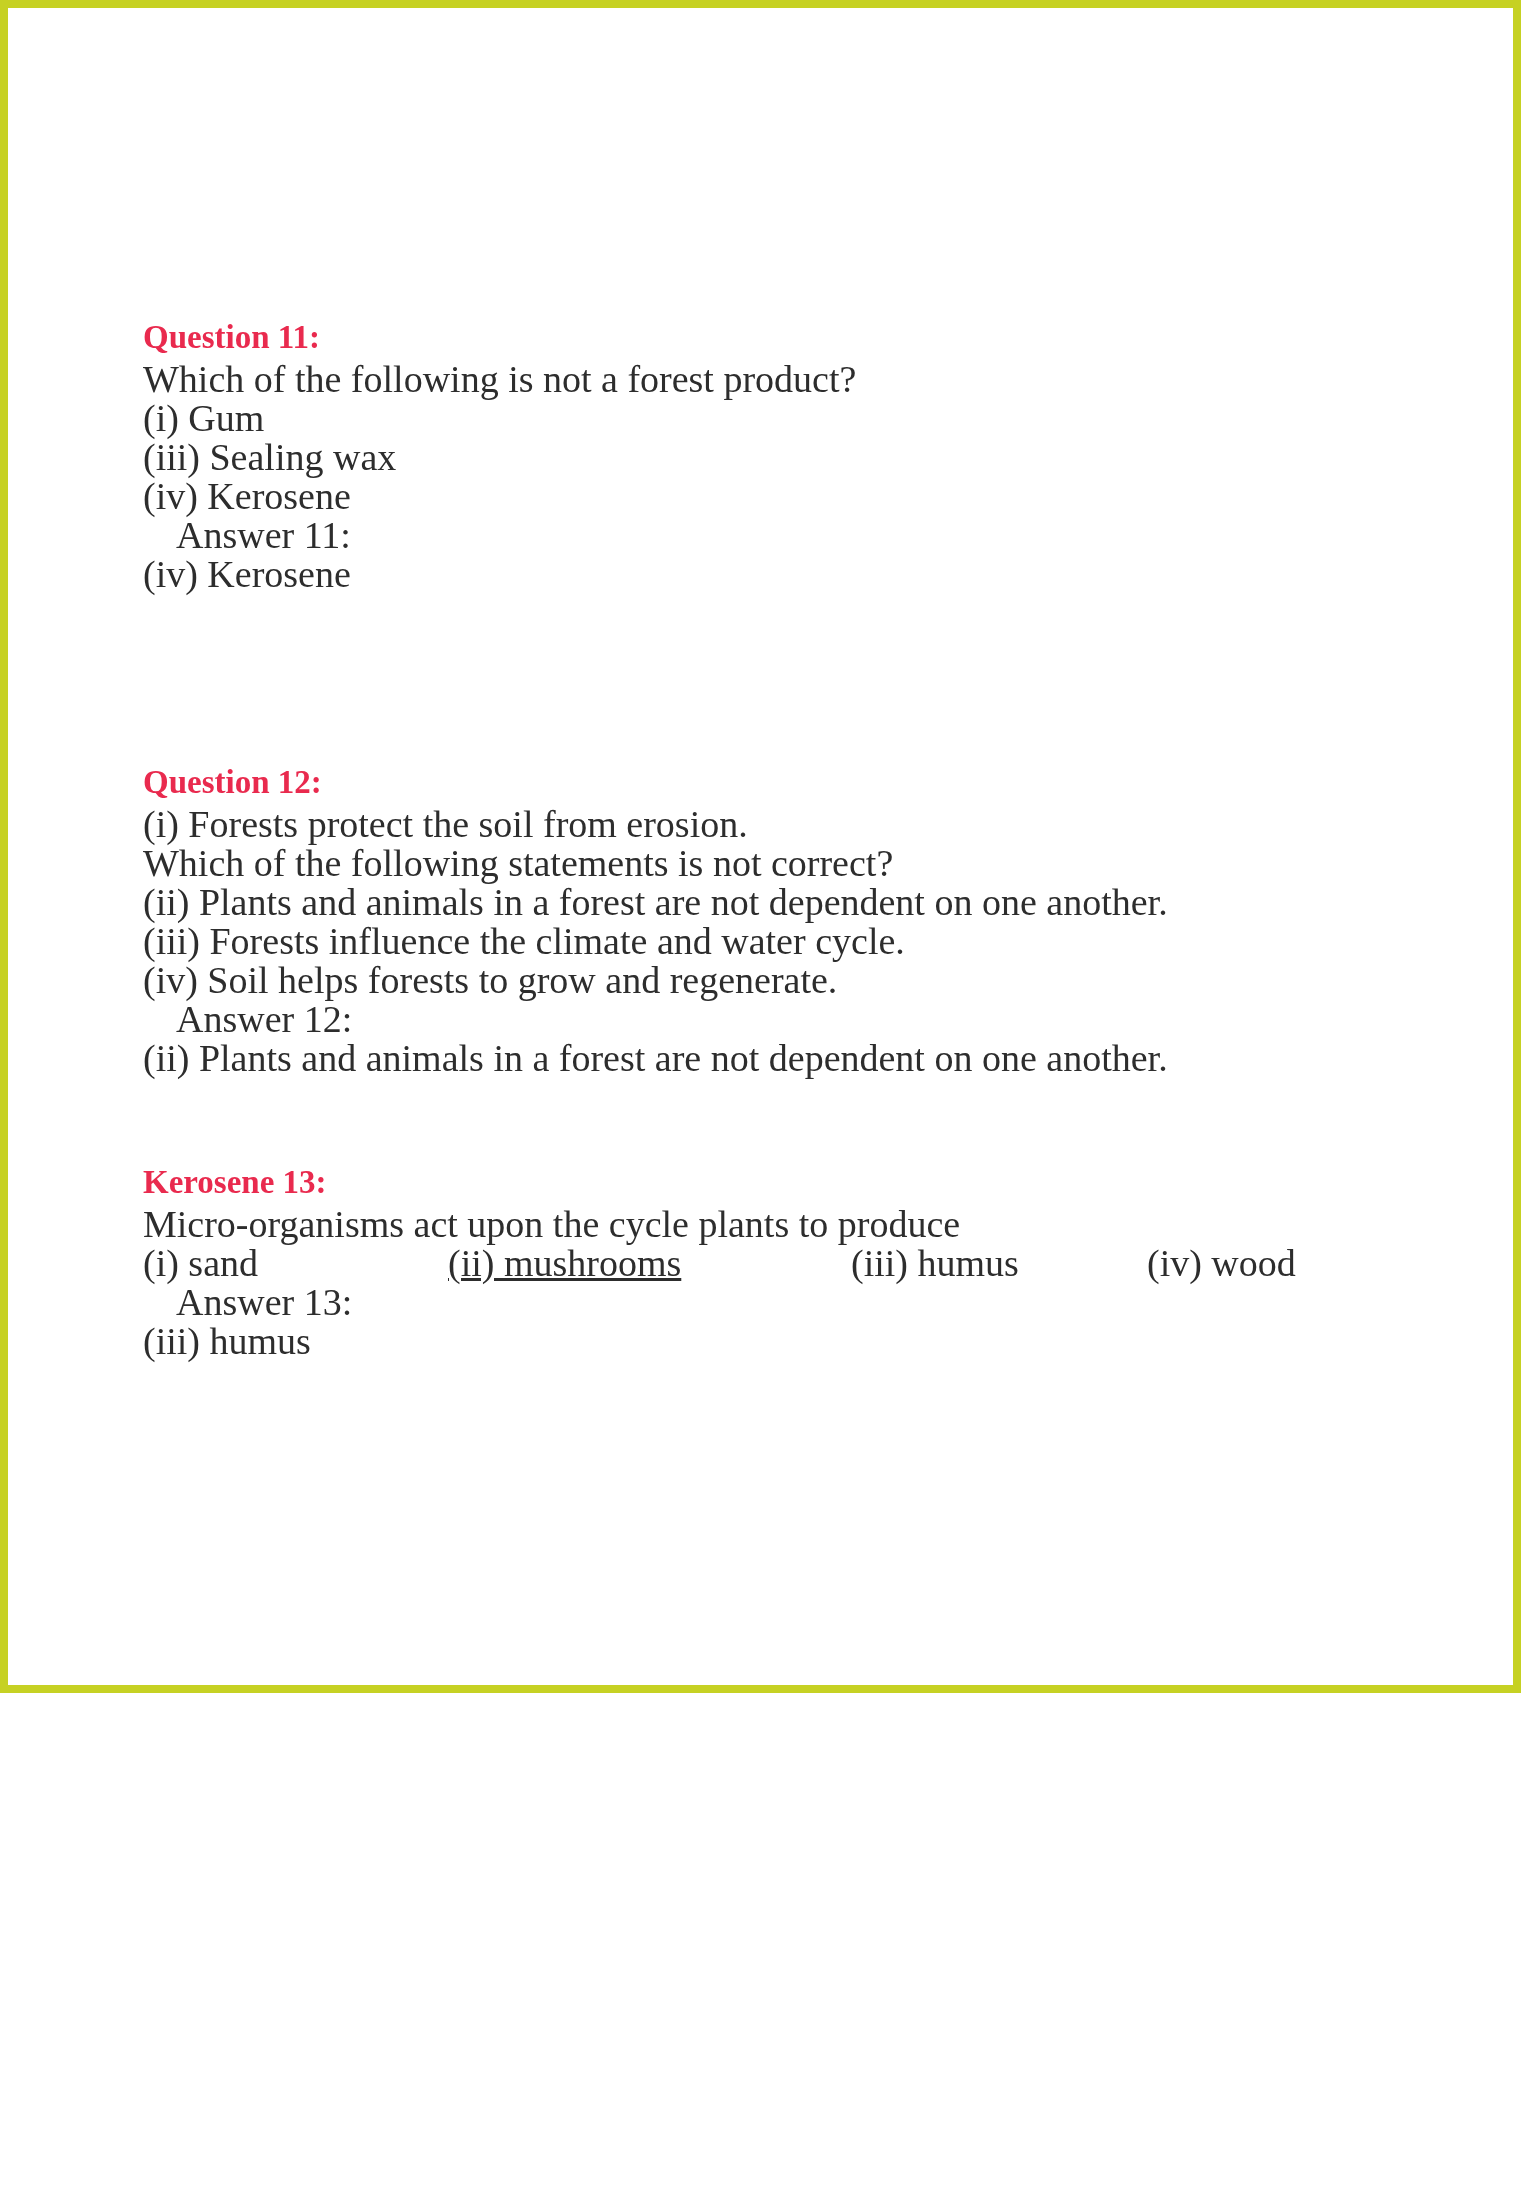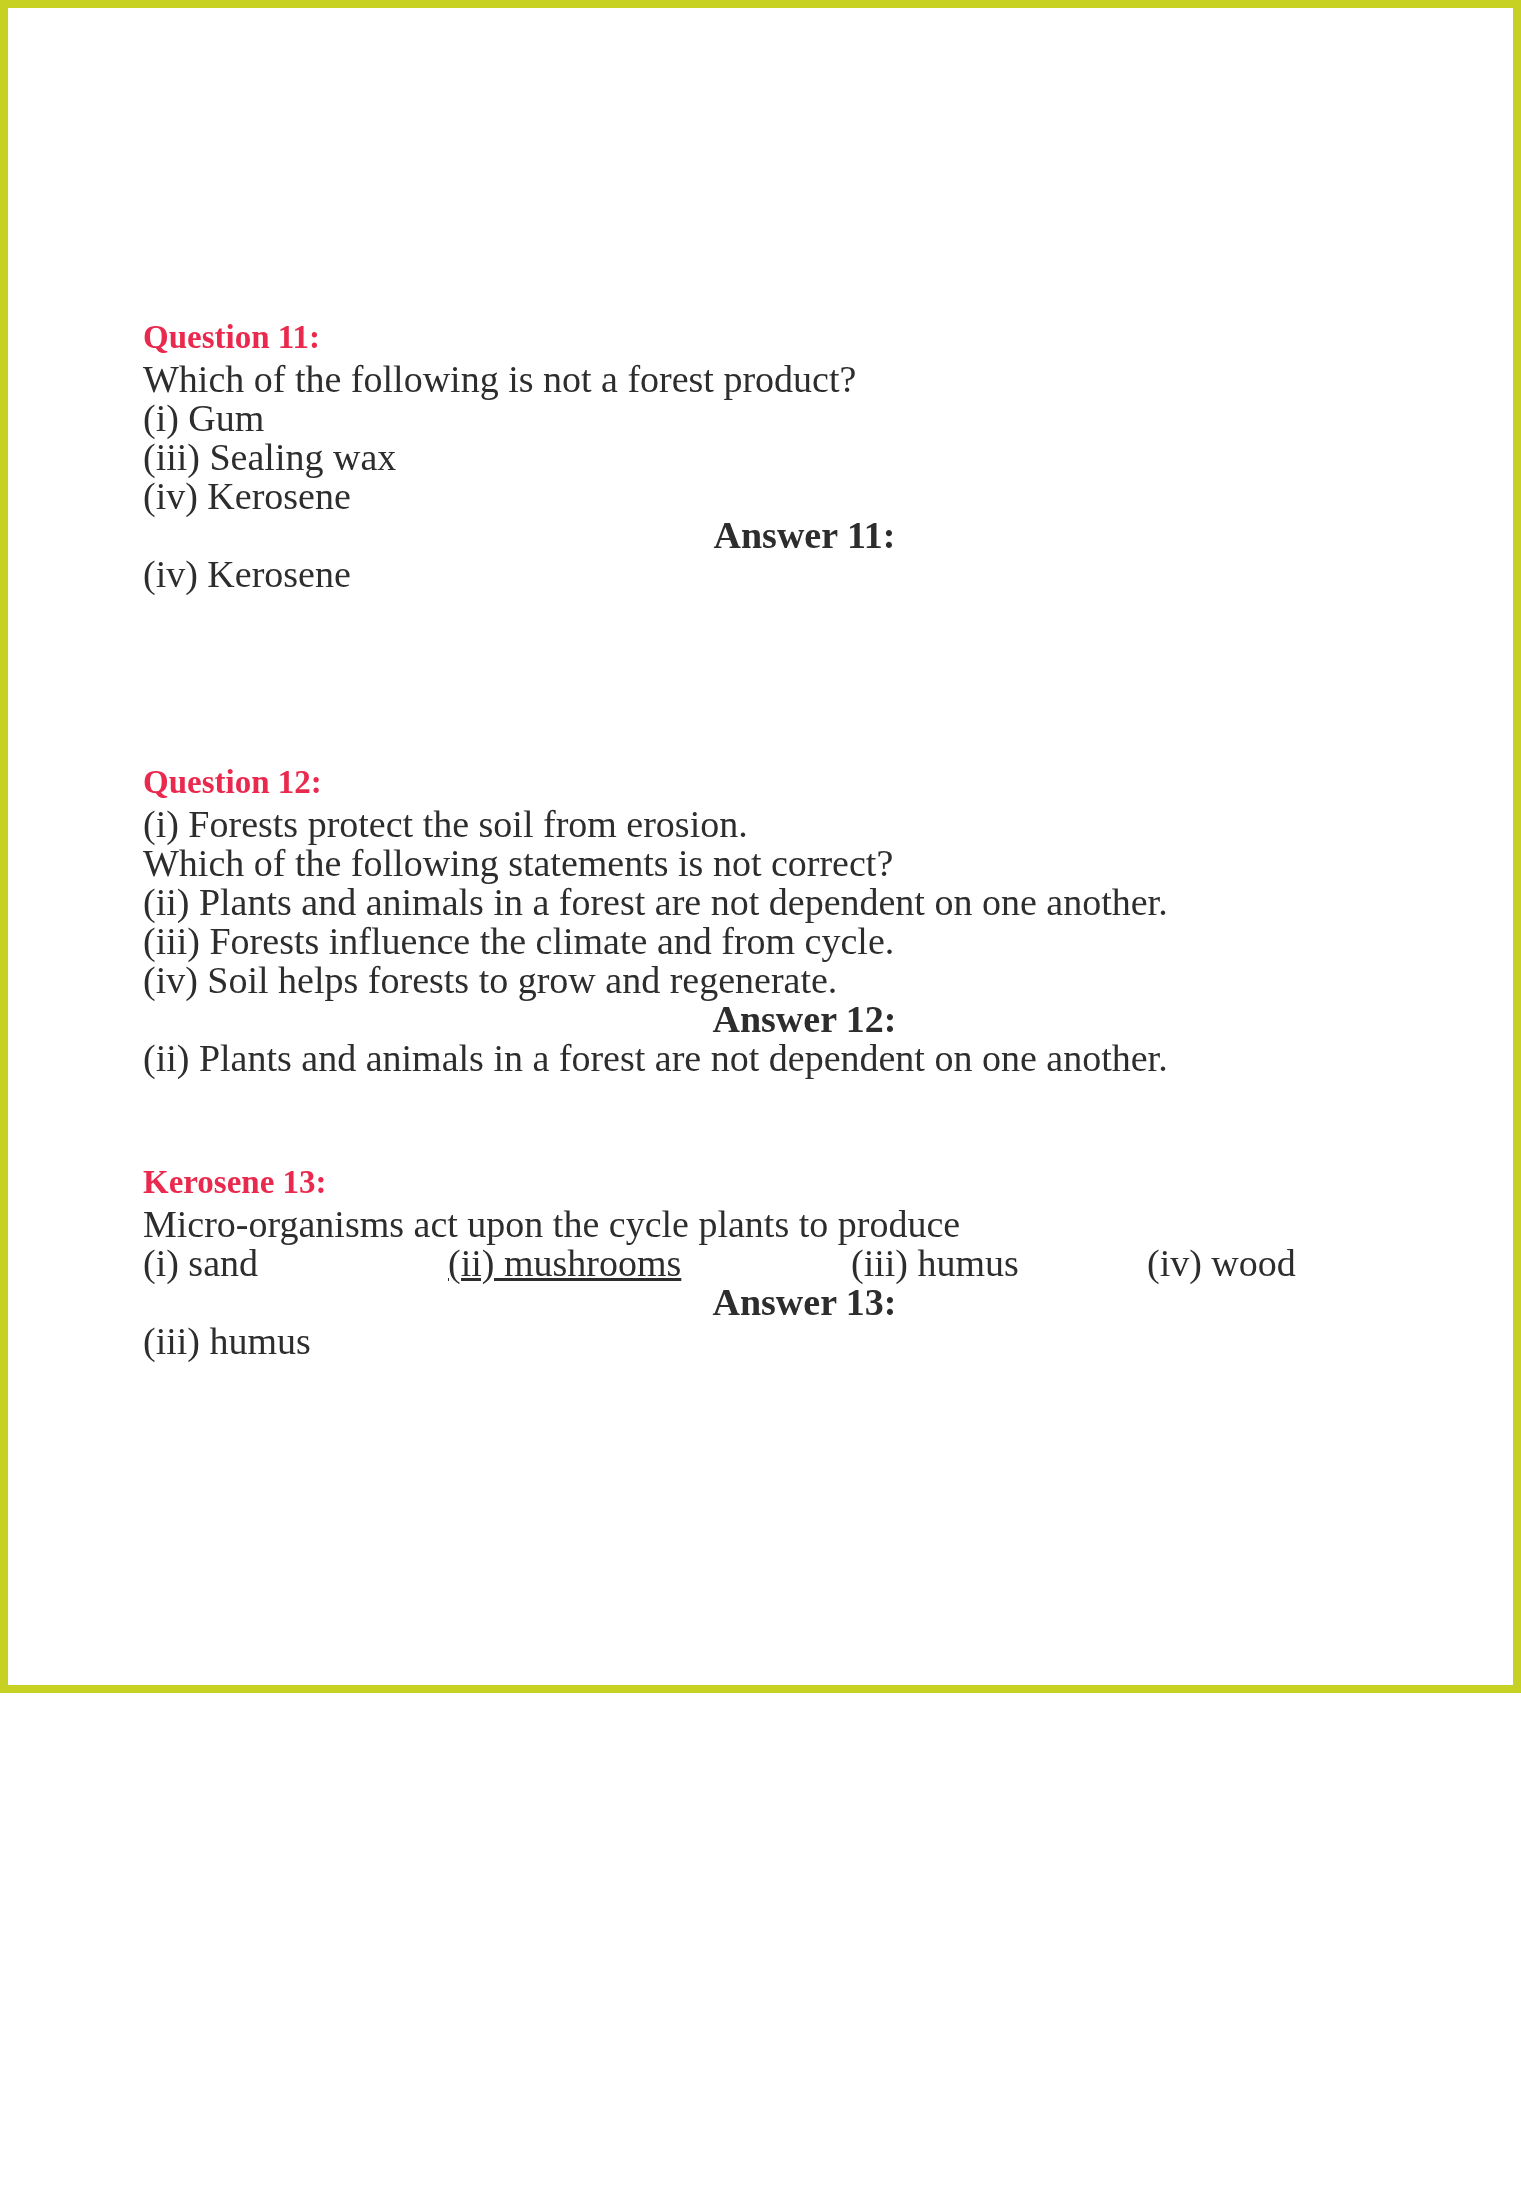--- a/index.html
+++ b/index.html
@@ -22,24 +22,23 @@
   .question-label{
     margin:0;
     font-size:33px;
     line-height:46px;
     font-weight:bold;
     color:#e92a4e;
   }
   .answer-label{
     font-size:31px;
     line-height:39px;
-    font-weight:bold;
+    font-weight:normal;
     color:#2f9e45;
     padding-left:33px;
-    text-align:center;
   }
   .line{
     font-size:38px;
     line-height:39px;
     color:#2d2d2d;
     white-space:nowrap;
   }
   .options-inline{
     position:relative;
     height:39px;
@@ -80,21 +79,21 @@
     <div class="line">(iv) Kerosene</div>
     <div class="line answer-label">Answer 11:</div>
     <div class="line">(iv) Kerosene</div>
   </div>
 
   <div class="qa-block q12">
     <h2 class="question-label">Question 12:</h2>
     <div class="line">(i) Forests protect the soil from erosion.</div>
     <div class="line">Which of the following statements is not correct?</div>
     <div class="line">(ii) Plants and animals in a forest are not dependent on one another.</div>
-    <div class="line">(iii) Forests influence the climate and from cycle.</div>
+    <div class="line">(iii) Forests influence the climate and water cycle.</div>
     <div class="line">(iv) Soil helps forests to grow and regenerate.</div>
     <div class="line answer-label">Answer 12:</div>
     <div class="line">(ii) Plants and animals in a forest are not dependent on one another.</div>
   </div>
 
   <div class="qa-block q13">
     <h2 class="question-label">Kerosene 13:</h2>
     <div class="line">Micro-organisms act upon the cycle plants to produce</div>
     <div class="line options-inline">
       <span class="opt opt-0">(i) sand</span>

